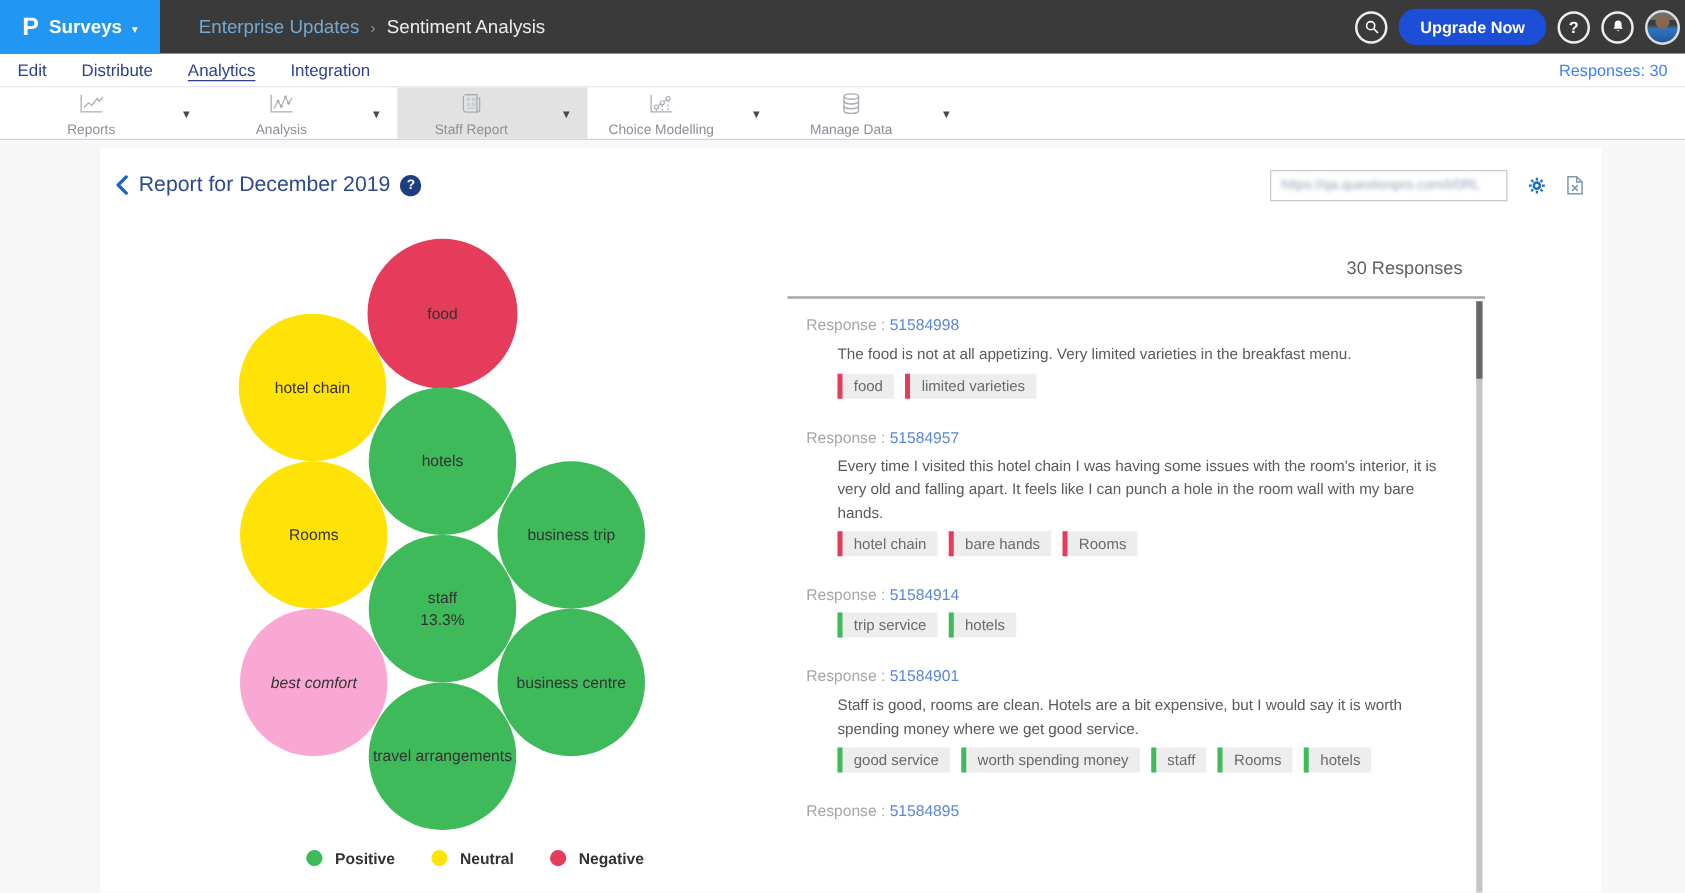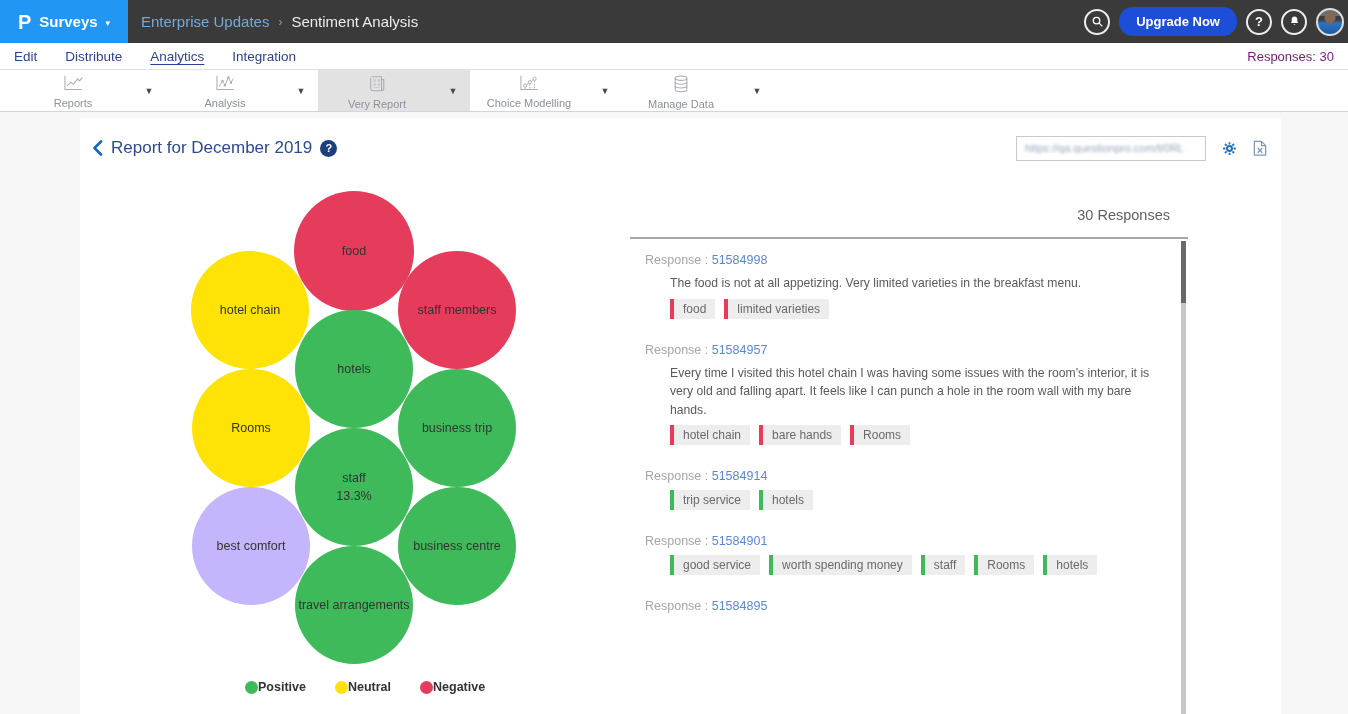--- a/index.html
+++ b/index.html
@@ -6,41 +6,41 @@
   html,body { width:1348px; height:714px; overflow:hidden; background:#f7f7f7;
               font-family:"Liberation Sans", sans-serif; }
 
   
   .topbar { height:43px; background:#3a3a3a; display:flex; align-items:center; }
   .logo-block { width:128px; height:100%; background:#2196f3; display:flex;
                 align-items:center; justify-content:center; gap:8px; cursor:pointer; }
   .logo-p { color:#fff; font-weight:bold; font-size:20px; line-height:1; }
   .brand { color:#fff; font-size:15px;font-weight:bold; }
   .brand-caret { color:#fff; font-size:9px; margin-top:2px; }
-  .breadcrumb { margin-left:13px; display:flex; align-items:center; font-size:15px;text-align:right; }
+  .breadcrumb { margin-left:31px; display:flex; align-items:center; font-size:15px;text-align:right; }
   .crumb-parent { color:#74a9d6; cursor:pointer; }
   .crumb-sep { color:#9a9a9a; margin:0 9px; font-size:12px; }
   .crumb-current { color:#ececec; }
   .topbar-right { margin-left:auto; display:flex; align-items:center; gap:9px; padding-right:4px; }
   .circle-btn { width:26px; height:26px; border:2px solid #ededed; border-radius:50%;
                 display:flex; align-items:center; justify-content:center; cursor:pointer;
                 color:#fff; font-weight:bold; font-size:13px; flex:0 0 auto; }
   .upgrade-btn { background:#1d4ed8; color:#fff; font-weight:bold; font-size:13px;
                  border:none; border-radius:14px; padding:7px 17px; cursor:pointer; }
   .avatar { width:28px; height:28px; border-radius:50%; border:2px solid #dcdcdc; cursor:pointer;
             background:
               radial-gradient(circle at 50% 32%, #8a6550 0 5px, rgba(0,0,0,0) 6px),
               linear-gradient(180deg, #6e6e6e 0 26%, #3c3c3c 26% 40%, #2e74c0 55%, #1d5aa0 100%); }
 
   
   .menubar { height:27px; background:#fff; border-bottom:1px solid #dfe3e8;
              display:flex; align-items:center; padding:0 14px; }
   .menu-item { color:#2d3f91; font-size:13.5px; margin-right:28px; cursor:pointer; }
   .menu-item.active { text-decoration:underline; text-underline-offset:3px; }
-  .responses-summary { margin-left:auto; color:#701a75; font-size:13px; }
+  .responses-summary { margin-left:auto; color:#3b82f6; font-size:13px; }
 
   
   .toolbar { height:42px; background:#fff; border-bottom:1px solid #ccd6e4;
              display:flex; padding-left:14px; }
   .tool-item { width:152px; height:100%; display:flex; align-items:center; cursor:pointer; }
   .tool-item.active { background:#e2e2e2; }
   .tool-main { flex:1; display:flex; flex-direction:column; align-items:center; gap:1px; padding-top:3px; }
   .tool-label { font-size:11px; color:#8b9198; }
   .tool-caret { width:34px; text-align:center; font-size:9px; color:#4a4a4a; }
 
@@ -59,21 +59,21 @@
   .icon-btn { cursor:pointer; display:flex; align-items:center; }
 
   
   .report-body { position:relative; height:544px; }
 
   .bubble-chart { position:absolute; left:110px; top:20px; width:334px; height:520px; }
   .bubble { position:absolute; border-radius:50%; display:flex; flex-direction:column;
             align-items:center; justify-content:center; text-align:center; cursor:pointer; }
   .bubble div { color:#333; font-size:12.5px; white-space:nowrap; line-height:1.45; }
   .chart-legend { position:absolute; left:55px; top:490px; display:flex; gap:29px; }
-  .legend-item { display:flex; align-items:flex-end; gap:0; }
+  .legend-item { display:flex; align-items:flex-start; gap:10px; }
   .legend-dot { width:13px; height:13px; border-radius:50%; }
   .legend-label { font-size:12.5px; font-weight:bold; color:#333; }
 
   .responses-section { position:absolute; left:550px; top:12px; width:558px; }
   .responses-count { text-align:right; color:#5f5f5f; font-size:14.5px; padding:25px 18px 14px 0; }
   .responses-panel { border-top:2px solid #a8a8a8; position:relative; height:487px;
                      overflow:hidden; padding:0 20px 0 15px; }
   .scroll-track { position:absolute; right:2px; top:2px; bottom:0; width:5px; background:#c6c6c6; }
   .scroll-thumb { position:absolute; right:0; top:0; width:5px; height:62px; background:#686868; cursor:pointer; }
   .responses-list { padding-top:14px; }
@@ -159,21 +159,21 @@
       <div class="tool-main">
         <span><svg viewBox="0 0 20 20" width="18" height="18">
             <path d="M4 2h11v15.5H5.5A2.5 2.5 0 0 1 3 15V3" fill="none" stroke="#a9aeb4" stroke-width="1.2"></path>
             <path d="M15 5h2.5v10a2.5 2.5 0 0 1-2.5 2.5" fill="none" stroke="#a9aeb4" stroke-width="1.2"></path>
             <rect x="6" y="4.5" width="3" height="3" fill="#c9cdd2"></rect>
             <rect x="10.5" y="4.5" width="3" height="3" fill="#c9cdd2"></rect>
             <rect x="6" y="9" width="3" height="3" fill="#c9cdd2"></rect>
             <rect x="10.5" y="9" width="3" height="3" fill="#c9cdd2"></rect>
             <path d="M6 14h7.5" stroke="#c9cdd2" stroke-width="1.2"></path>
           </svg></span>
-        <div class="tool-label">Very Report</div>
+        <div class="tool-label">Staff Report</div>
       </div>
       <span class="tool-caret">▼</span>
     </div>
     <div class="tool-item">
       <div class="tool-main">
         <span><svg viewBox="0 0 24 20" width="22" height="17">
             <path d="M2.5 1v16h20" fill="none" stroke="#a9aeb4" stroke-width="1.2"></path>
             <path d="M7.5 14.5v3M13 10.5v6.5M18.5 6.5v10.5" stroke="#a9aeb4" stroke-width="1.1" stroke-dasharray="2 1.6" fill="none"></path>
             <circle cx="7.5" cy="12.5" r="1.9" fill="none" stroke="#a9aeb4" stroke-width="1.1"></circle>
             <circle cx="13" cy="8.5" r="1.9" fill="none" stroke="#a9aeb4" stroke-width="1.1"></circle>
@@ -248,37 +248,34 @@
             <span class="legend-dot" style="background: rgb(230, 60, 92);"></span>
             <span class="legend-label">Negative</span>
           </span>
         </div>
     <div class="bubble" style="left: 104px; top: 1px; height: 120px; width: 120px; background: rgb(230, 60, 92);">
           <div>food</div>
         </div>
         <div class="bubble" style="left: 1px; top: 61px; height: 118px; width: 118px; background: rgb(255, 226, 6);">
           <div>hotel chain</div>
         </div>
-        <div class="bubble" style="left: 208px; top: 61px; height: 118px; width: 118px; background: rgb(230, 60, 92);">
-          <div>staff members</div>
-        </div>
         <div class="bubble" style="left: 105px; top: 120px; height: 118px; width: 118px; background: rgb(62, 186, 91);">
           <div>hotels</div>
         </div>
         <div class="bubble" style="left: 2px; top: 179px; height: 118px; width: 118px; background: rgb(255, 226, 6);">
           <div>Rooms</div>
         </div>
         <div class="bubble" style="left: 208px; top: 179px; height: 118px; width: 118px; background: rgb(62, 186, 91);">
           <div>business trip</div>
         </div>
         <div class="bubble" style="left: 105px; top: 238px; height: 118px; width: 118px; background: rgb(62, 186, 91);">
           <div>staff</div>
           <div>13.3%</div>
         </div>
-        <div class="bubble" style="left: 2px; top: 297px; height: 118px; width: 118px; background: #c4b5fd;">
+        <div class="bubble" style="left: 2px; top: 297px; height: 118px; width: 118px; background: #f9a8d4; font-style: italic;">
           <div>best comfort</div>
         </div>
         <div class="bubble" style="left: 105px; top: 356px; height: 118px; width: 118px; background: rgb(62, 186, 91);">
           <div>travel arrangements</div>
         </div>
         <div class="bubble" style="left: 208px; top: 297px; height: 118px; width: 118px; background: rgb(62, 186, 91);">
           <div>business centre</div>
         </div>
       </div>
 
@@ -305,20 +302,21 @@
             </div>
             <div class="response-item">
               <div class="response-line"><span class="response-label">Response : </span><span class="response-id">51584914</span></div>
               <div class="response-tags">
                 <span class="tag" style="border-left-color: rgb(62, 186, 91);">trip service</span>
                 <span class="tag" style="border-left-color: rgb(62, 186, 91);">hotels</span>
               </div>
             </div>
             <div class="response-item">
               <div class="response-line"><span class="response-label">Response : </span><span class="response-id">51584901</span></div>
+              <div class="response-text">Staff is good, rooms are clean. Hotels are a bit expensive, but I would say it is worth spending money where we get good service.</div>
               <div class="response-tags">
                 <span class="tag" style="border-left-color: rgb(62, 186, 91);">good service</span>
                 <span class="tag" style="border-left-color: rgb(62, 186, 91);">worth spending money</span>
                 <span class="tag" style="border-left-color: rgb(62, 186, 91);">staff</span>
                 <span class="tag" style="border-left-color: rgb(62, 186, 91);">Rooms</span>
                 <span class="tag" style="border-left-color: rgb(62, 186, 91);">hotels</span>
               </div>
             </div>
             <div class="response-item">
               <div class="response-line"><span class="response-label">Response : </span><span class="response-id">51584895</span></div>

